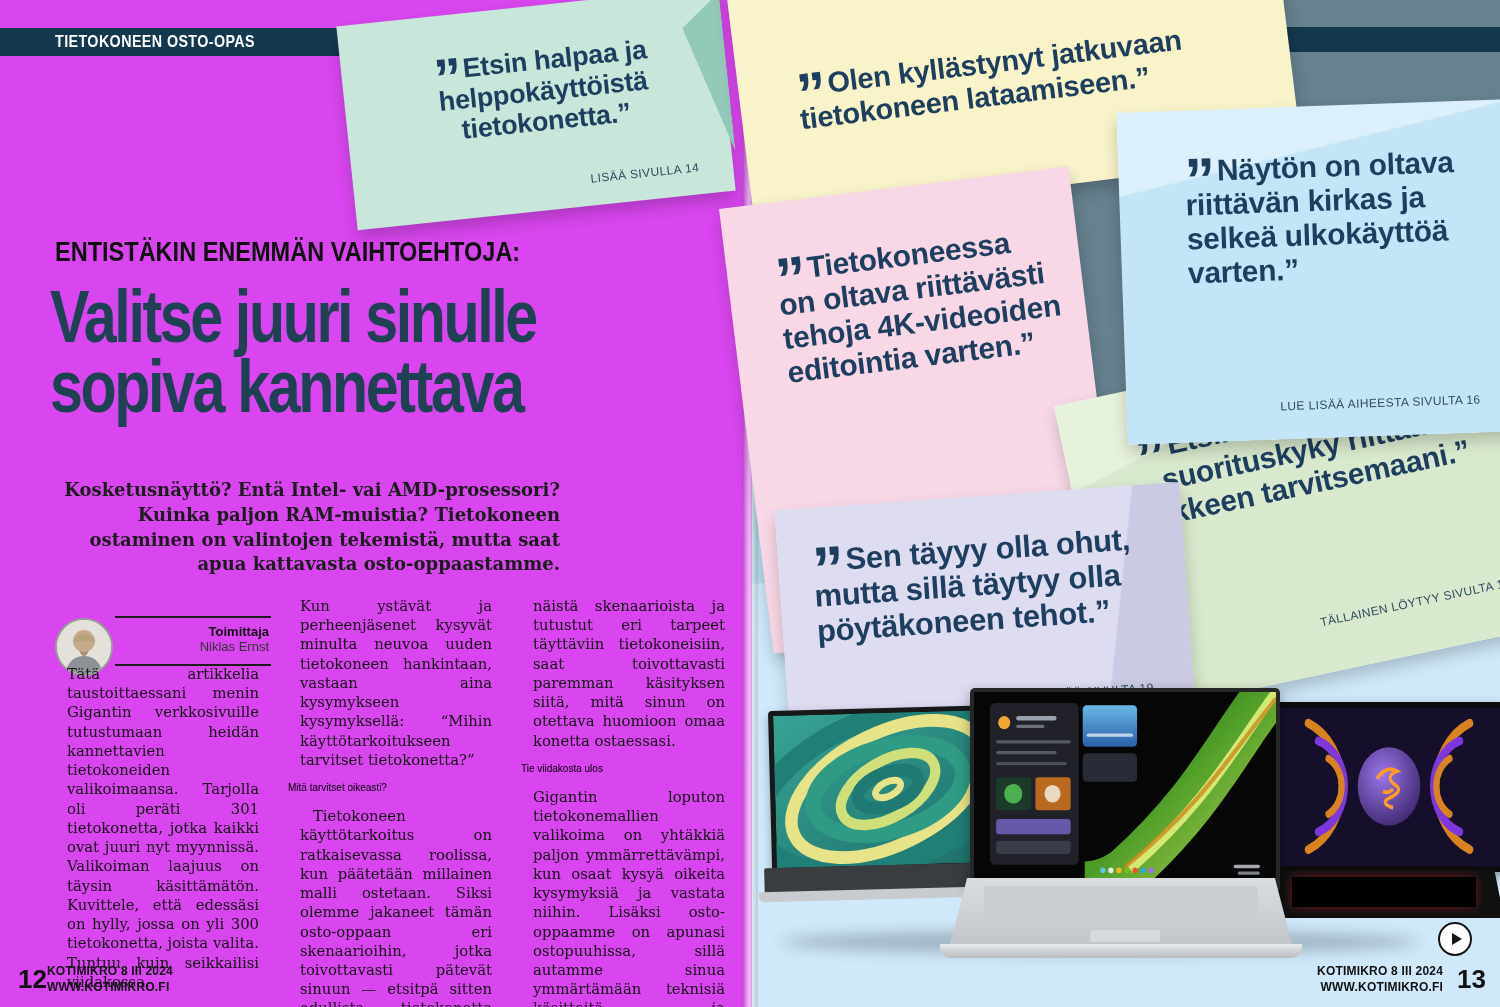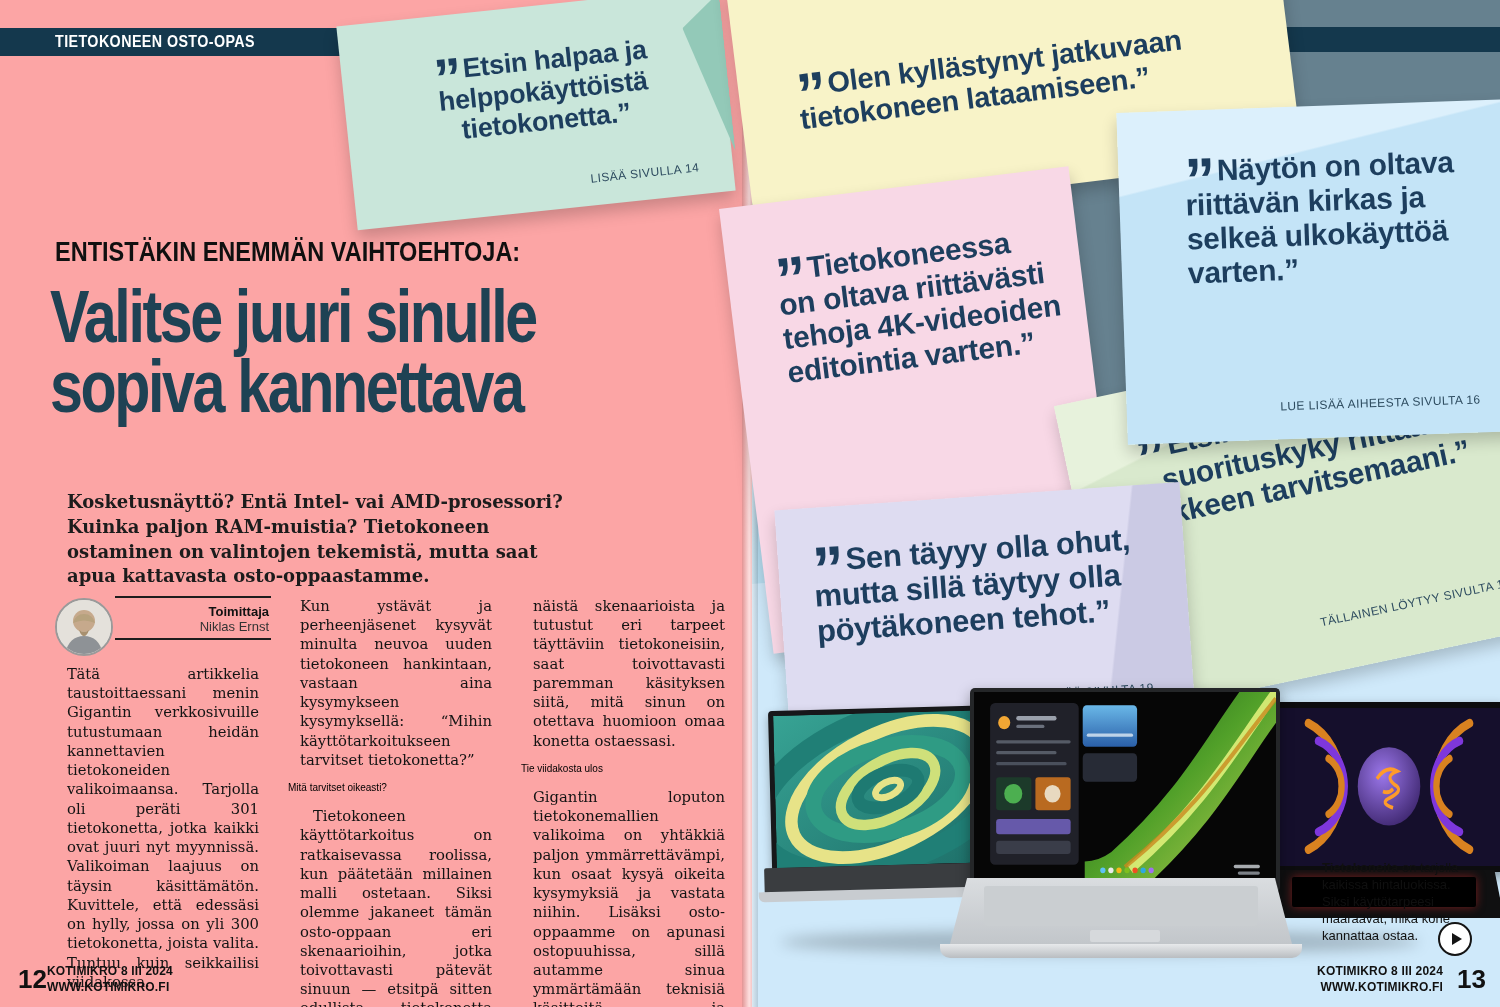--- a/index.html
+++ b/index.html
@@ -1,30 +1,30 @@
 <!DOCTYPE html>
 <html><head>
 <meta charset="utf-8">
 <style>
   html,body{margin:0;padding:0;background:#e9e9e9;}
-  #spread{position:relative;width:1500px;height:1007px;background:#fca5a5;overflow:hidden;
+  #spread{position:relative;width:1500px;height:1007px;background:#d946ef;overflow:hidden;
           font-family:"Liberation Sans",sans-serif;}
   .abs{position:absolute;}
   .cond{transform:scaleX(.84);transform-origin:0 0;display:inline-block;white-space:nowrap;}
 
   
   #section-bar{left:0;top:28px;width:368px;height:28px;background:#14384d;color:#fff;
     display:flex;align-items:center;padding-left:55px;box-sizing:border-box;z-index:5;}
   #section-bar span{font-size:17px;font-weight:bold;letter-spacing:.5px;}
   #kicker{left:55px;top:236px;font-size:28px;font-weight:bold;color:#101010;z-index:4;}
   #headline{left:50px;top:282px;width:780px;font-size:74px;line-height:.95;font-weight:bold;
     color:#1e4254;letter-spacing:-3px;transform:scaleX(.8);transform-origin:0 0;z-index:4;}
   #standfirst{left:55px;top:478px;width:505px;font-family:"DejaVu Serif",serif;font-weight:bold;
     font-size:18px;line-height:1.38;color:#1c1c1c;z-index:4;}
-  #byline{left:55px;top:596px;width:216px;height:44px;z-index:4;}
+  #byline{left:55px;top:616px;width:216px;height:50px;z-index:4;}
   #byline .txt{margin-left:60px;height:100%;box-sizing:border-box;border-top:2px solid #1d1d1d;
     border-bottom:2px solid #1d1d1d;text-align:right;padding:6px 2px 0 0;}
   #byline .role{font-size:13px;font-weight:bold;color:#111;}
   #byline .name{font-size:13px;color:#333;}
   .avatar{position:absolute;left:0;top:2px;width:54px;height:54px;border-radius:50%;
     border:2px solid #9a9a9a;overflow:hidden;background:#e8e5e0;}
   .bodycol{width:216px;font-family:"DejaVu Serif",serif;font-size:14.8px;line-height:1.3;
     color:#141414;text-align:justify;z-index:4;}
   .bodycol p{margin:12px;}
   .bodycol p.indent{text-indent:13px;}
@@ -148,21 +148,21 @@
   <div id="section-bar" class="abs">
     <span class="cond">TIETOKONEEN OSTO-OPAS</span>
   </div>
 
   <div id="kicker" class="abs">
     <span class="cond">ENTISTÄKIN ENEMMÄN VAIHTOEHTOJA:</span>
   </div>
 
   <h1 id="headline" class="abs" style="margin:0;">Valitse juuri sinulle sopiva kannettava</h1>
 
-  <p id="standfirst" class="abs" style="margin:12px;">Kosketusnäyttö? Entä Intel- vai AMD-prosessori? Kuinka paljon RAM-muistia? Tietokoneen ostaminen on valintojen tekemistä, mutta saat apua kattavasta osto-oppaastamme.</p>
+  <p id="standfirst" class="abs" style="margin:0;text-align:right;">Kosketusnäyttö? Entä Intel- vai AMD-prosessori? Kuinka paljon RAM-muistia? Tietokoneen ostaminen on valintojen tekemistä, mutta saat apua kattavasta osto-oppaastamme.</p>
 
   <div id="byline" class="abs">
     <div class="avatar">
       <svg viewBox="0 0 54 54" width="54" height="54">
         <rect width="54" height="54" fill="#e4e1db"></rect>
         <circle cx="27" cy="21" r="11" fill="#c6a98c"></circle>
         <path d="M27,14 a11,11 0 0 1 11,9 q-11,-5 -22,0 a11,11 0 0 1 11,-9" fill="#b7a27e"></path>
         <path d="M8,54 q4,-18 19,-18 q15,0 19,18 z" fill="#8e9296"></path>
         <path d="M22,30 q5,4 10,0 q-2,6 -5,6 q-3,0 -5,-6" fill="#a8906f"></path>
       </svg>
@@ -331,23 +331,20 @@
       </svg>
       <div class="acer-logo">acer</div>
     </div>
     <div class="deck">
       <div class="kb"></div>
       <div class="trackpad"></div>
     </div>
     <div class="base"></div>
   </div>
 
-  <div id="caption" class="abs">
-    <b>Tietokoneita</b><span> on tarjolla kaikissa hintaluokissa. Siksi käyttötarpeesi määräävät, mikä kone kannattaa ostaa.</span>
-  </div>
   <div id="play-btn" class="abs">
     <div class="tri"></div>
   </div>
 
   <div id="foot-right" class="abs pagefoot">
     <div class="issue">
       <div>KOTIMIKRO 8 III 2024</div>
       <div>WWW.KOTIMIKRO.FI</div>
     </div>
     <div class="num">13</div>

